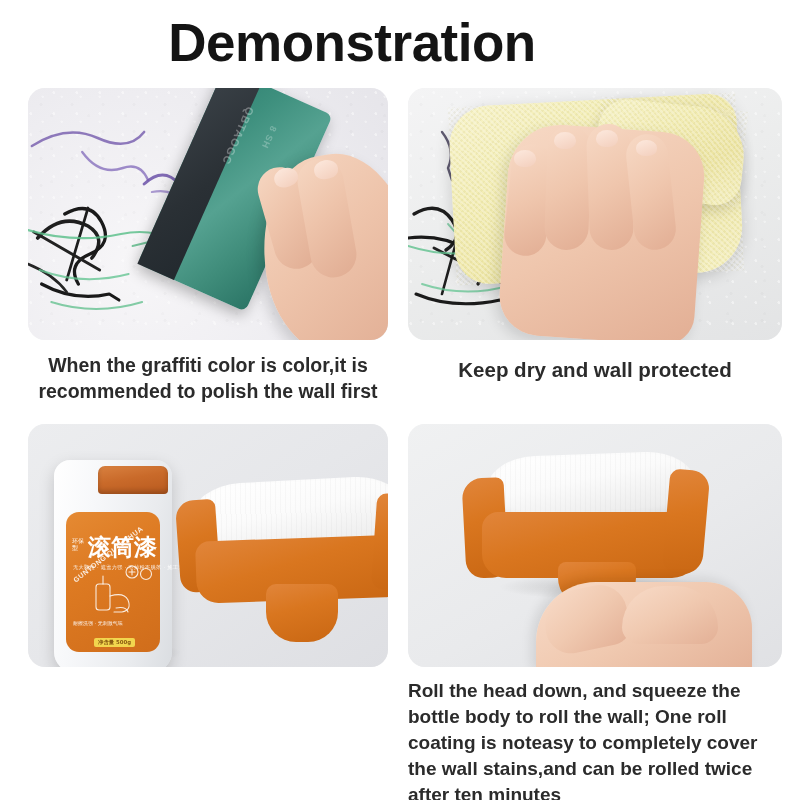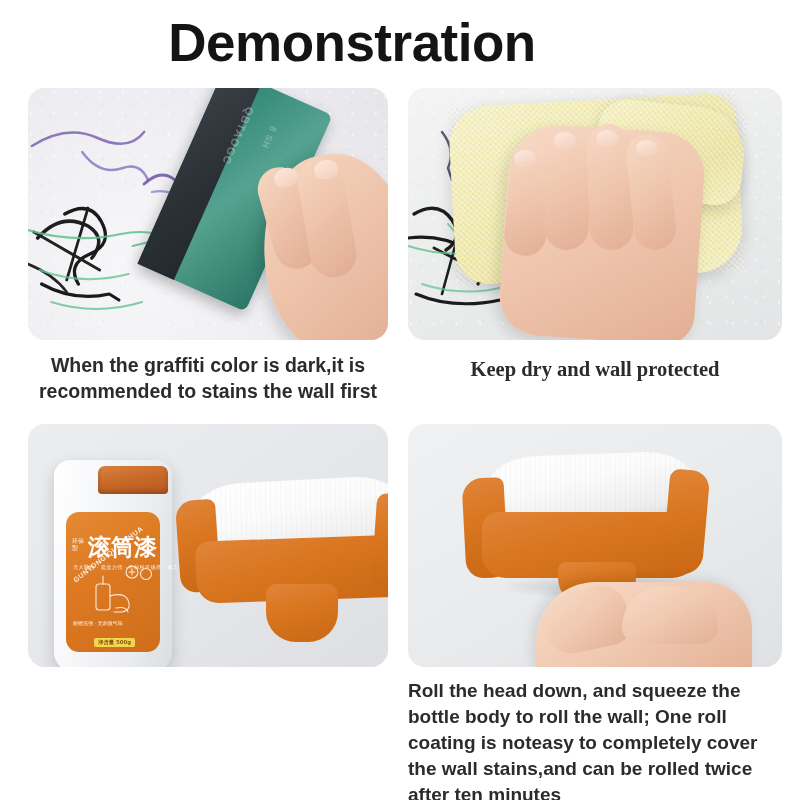--- a/index.html
+++ b/index.html
@@ -27,21 +27,21 @@
     overflow:hidden;background:#f2f2f3;
   }
   .photo.p3,.photo.p4{height:243px;}
 
   .cap{
     color:#2b2b2b;font-weight:bold;font-size:19.5px;line-height:1.32;
     margin-top:13px;font-family:"Liberation Sans",sans-serif;
   }
   .cap.center{text-align:center;}
   .cap.left{text-align:left;font-size:19px;line-height:1.36;}
-  .cap.p2{text-align:center;margin-top:16px;font-size:20.5px;font-family:Liberation Serif, serif;}
+  .cap.p2{text-align:center;margin-top:16px;font-size:20.5px;}
   .cap.p4{margin-top:11px;}
 
   
   .wall1{position:absolute;inset:0;
     background:
       radial-gradient(circle at 30% 70%, #f7f6f8 0%, #eeedf1 55%, #e6e5ea 100%);
   }
   .wall-tex{position:absolute;inset:0;opacity:.5;
     background-image:
       radial-gradient(circle at 12% 22%, rgba(255,255,255,.9) 0 1.2px, transparent 1.5px),
@@ -167,21 +167,21 @@
           </div>
 
           <div class="hand1" style="left:236px;top:66px;width:150px;height:200px;transform:rotate(-9deg);
                       box-shadow:-6px 4px 14px rgba(0,0,0,.15);"></div>
           <div class="hand1" style="left:238px;top:78px;width:44px;height:104px;border-radius:22px;transform:rotate(-16deg);"></div>
           <div class="hand1" style="left:276px;top:70px;width:46px;height:120px;border-radius:23px;transform:rotate(-10deg);"></div>
           <div class="nail" style="left:246px;top:80px;transform:rotate(-16deg);"></div>
           <div class="nail" style="left:286px;top:72px;transform:rotate(-10deg);"></div>
         </div>
 
-        <div class="cap center">When the graffiti color is dark,it is recommended to stains the wall first</div>
+        <div class="cap center">When the graffiti color is color,it is recommended to polish the wall first</div>
       </div>
 
       <div class="cell right">
         <div class="photo p2">
           <div class="wall2"></div>
           <div class="wall-tex"></div>
 
           <svg width="100%" height="100%" viewBox="0 0 374 252" preserveAspectRatio="none" style="position:absolute;inset:0">
             <g fill="none" stroke-linecap="round" stroke-linejoin="round">
               <path d="M34 44 Q48 62 40 80 L44 92" stroke="#3b3550" stroke-width="2.4" opacity=".8"></path>

